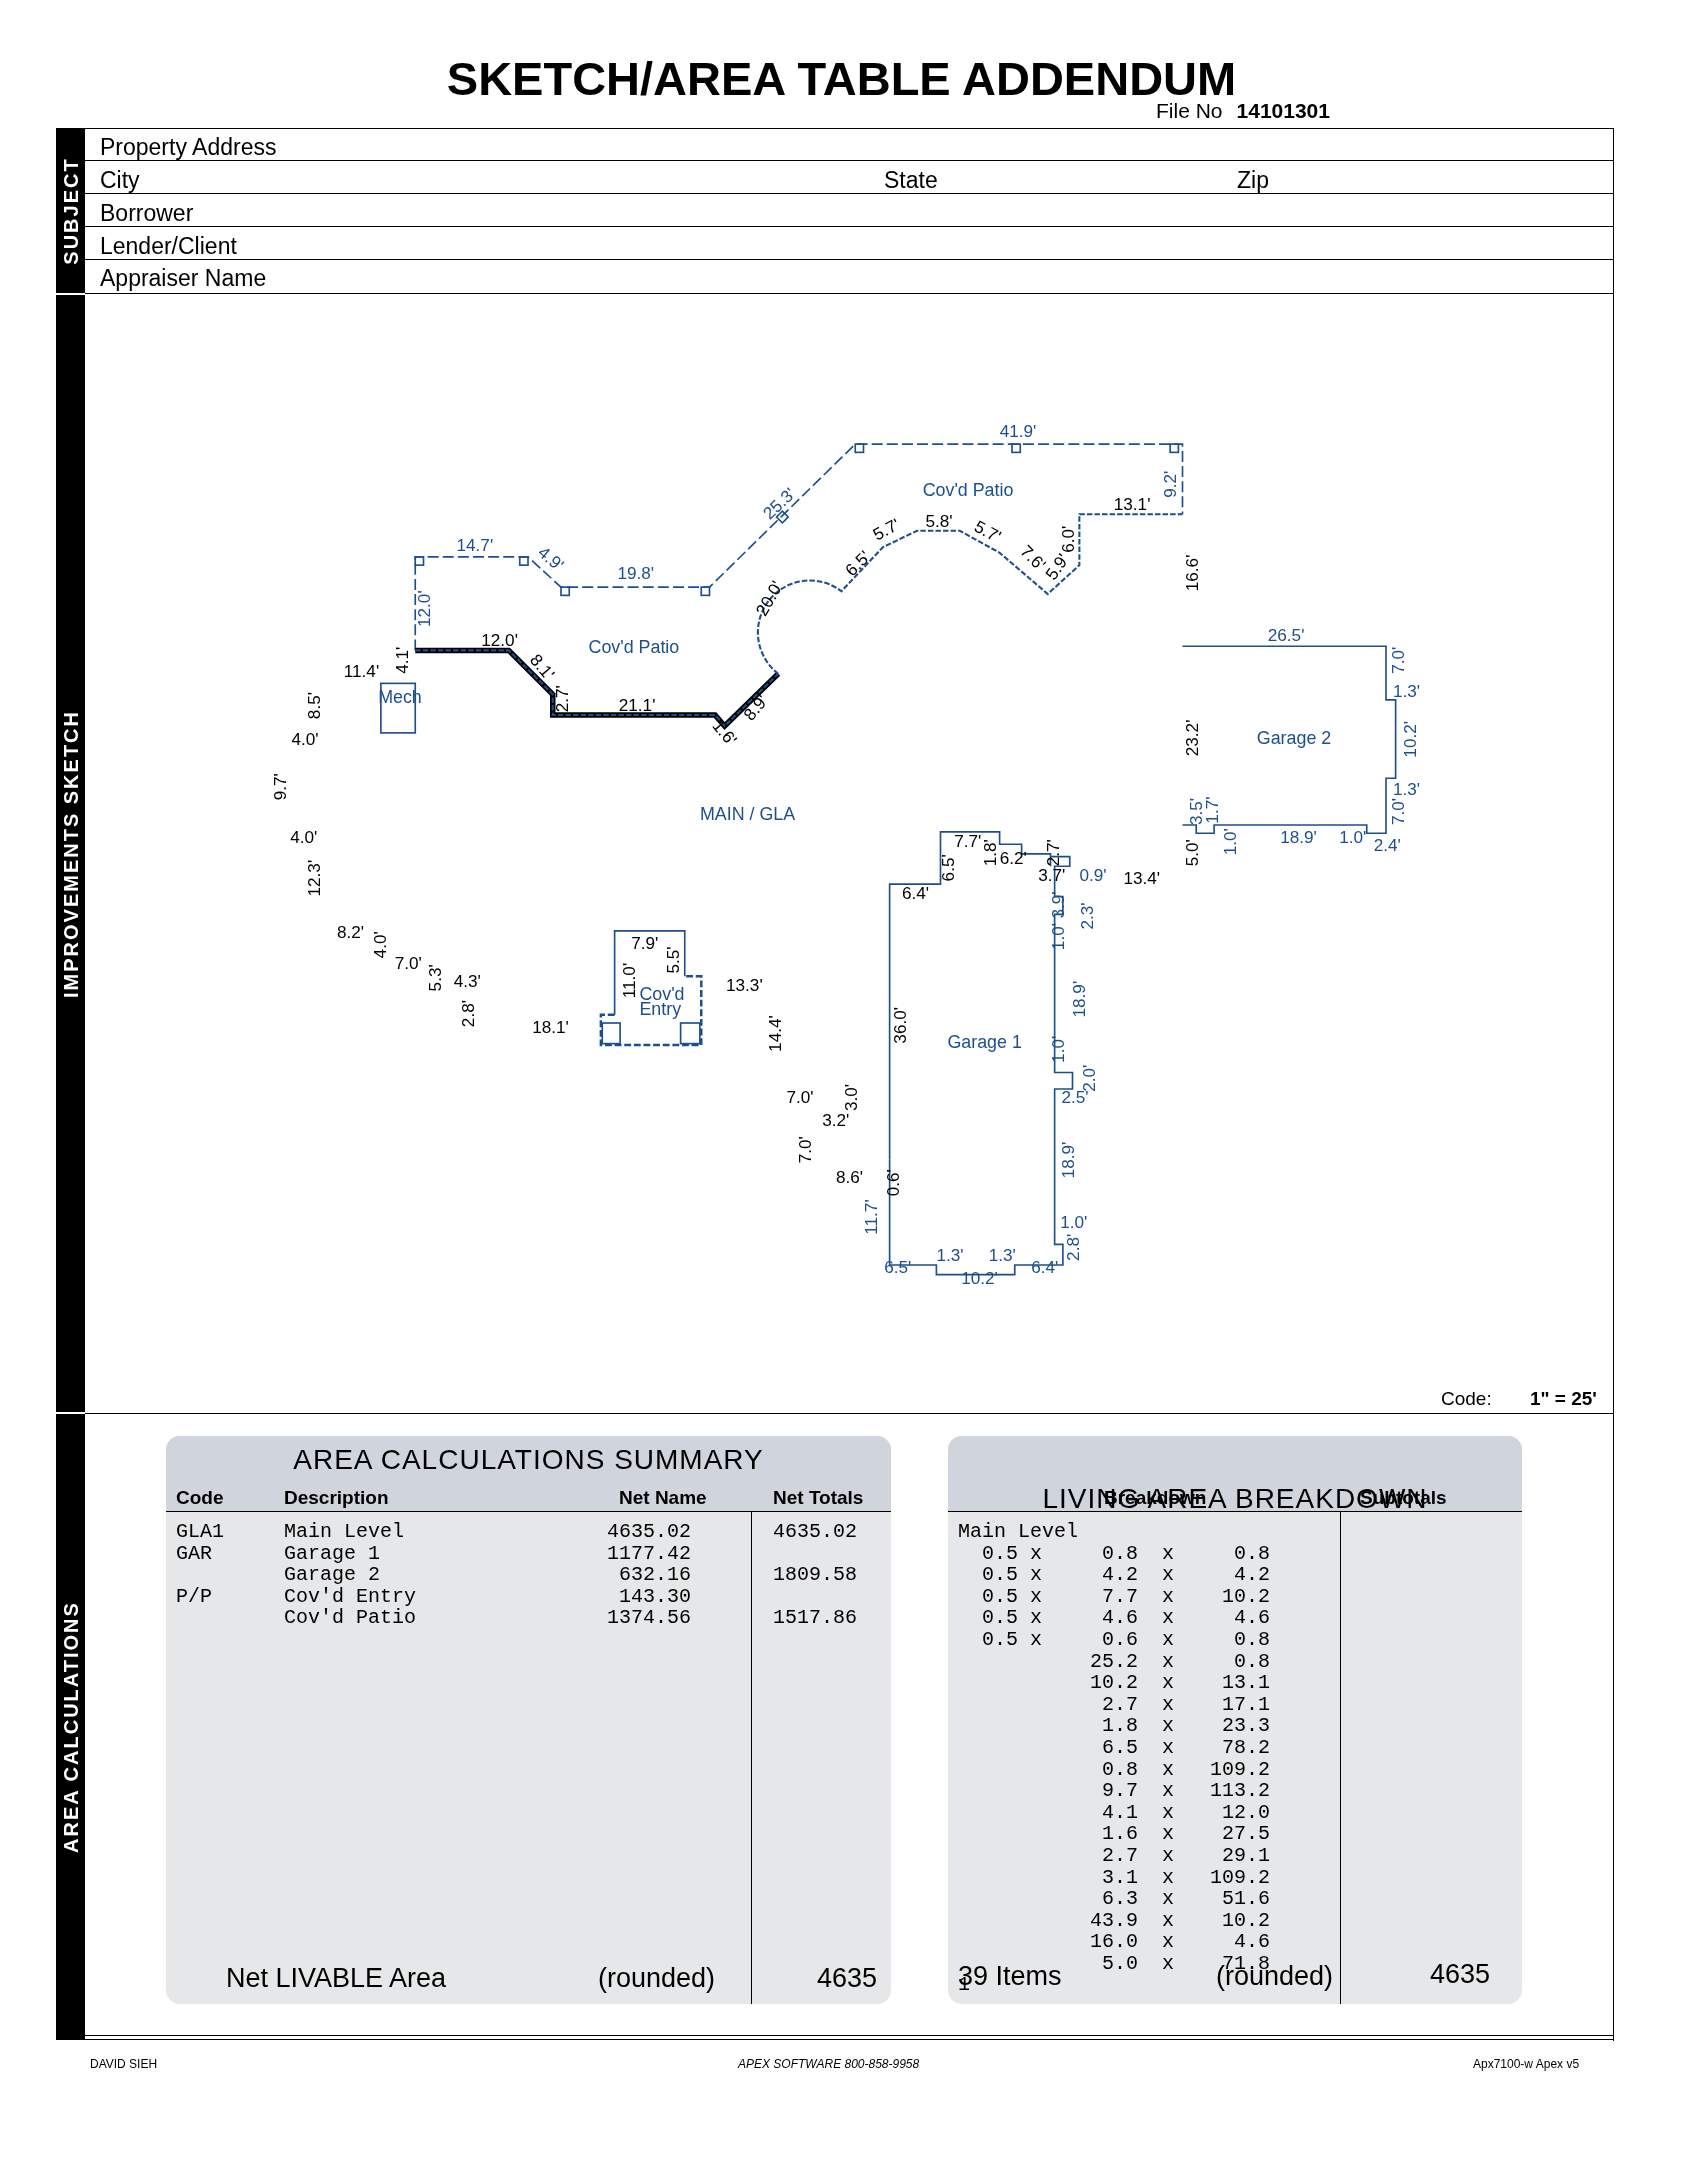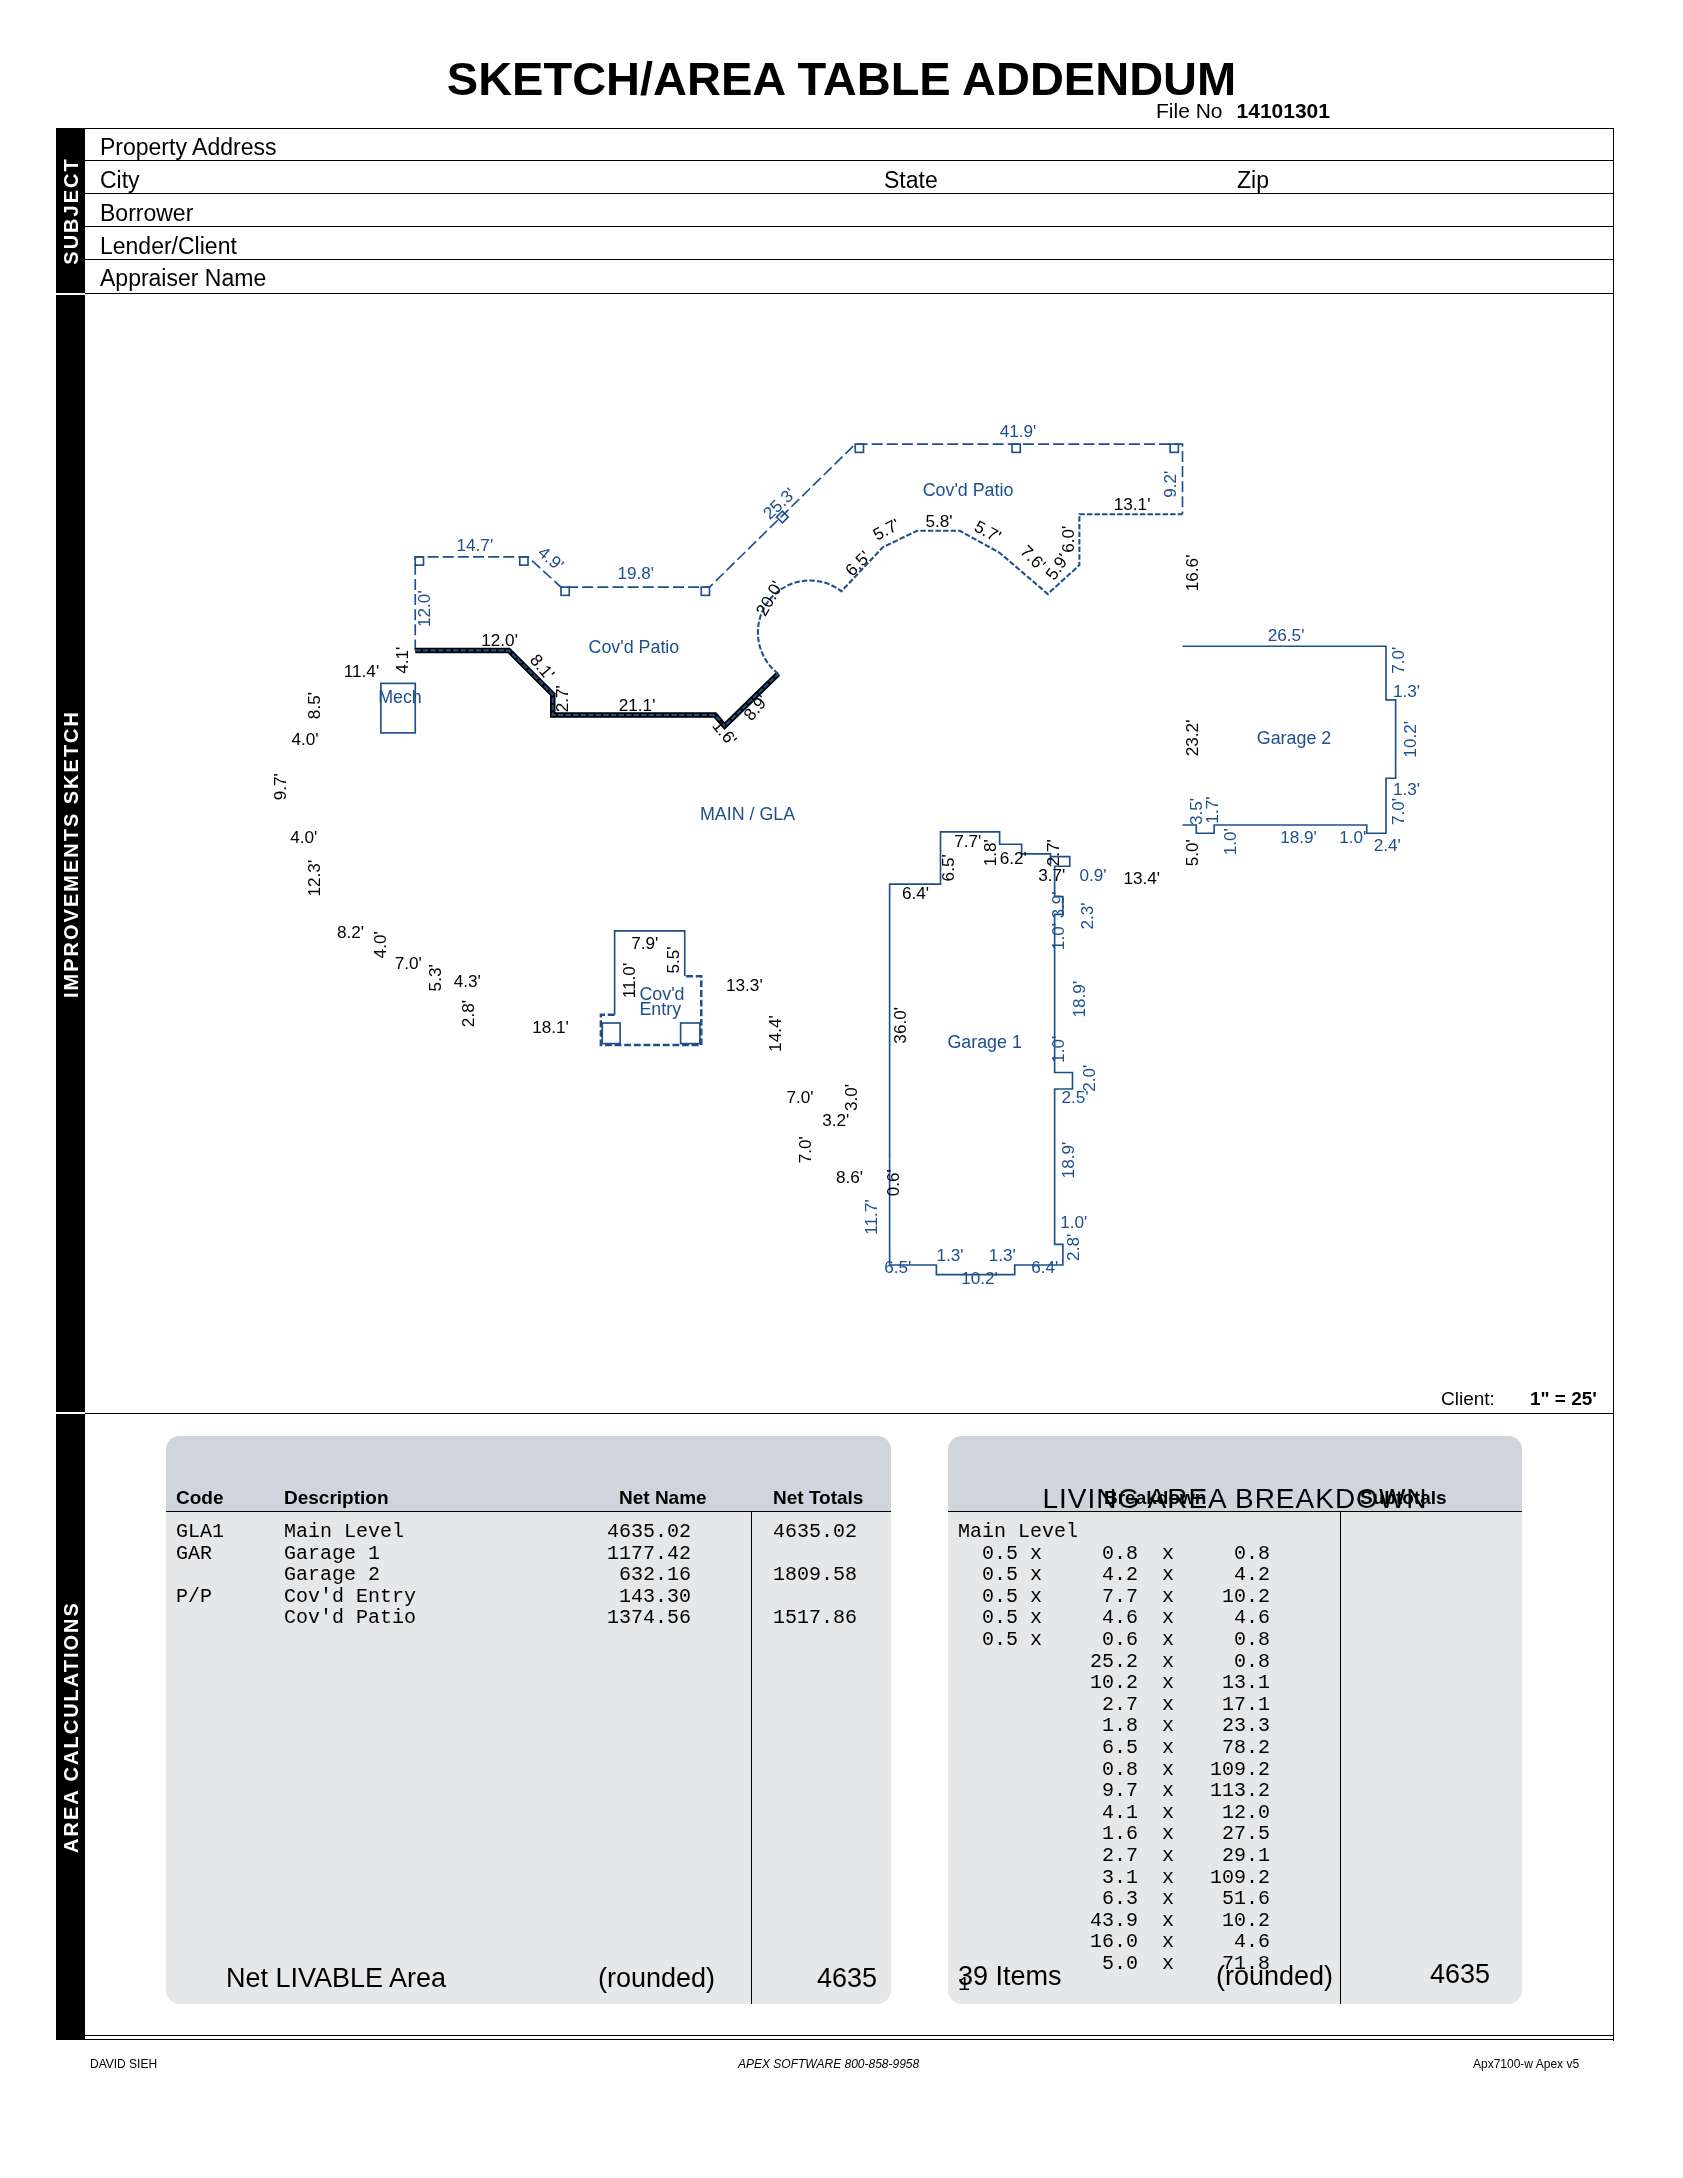--- a/index.html
+++ b/index.html
@@ -189,25 +189,26 @@
   <text class="dimk" x="636" y="390" transform="rotate(-28 644 388)">5.7'</text>
   <text class="dimk" x="615" y="416" transform="rotate(-45 622 412)">6.5'</text>
   <text class="dimk" x="549" y="444" transform="rotate(-60 557 440)">20.0'</text>
   <text class="dimk" x="541" y="521" transform="rotate(-50 548 517)">8.9'</text>
   <text class="dimk" x="516" y="531" transform="rotate(50 520 531)">1.6'</text>
   <text class="dimk" x="450" y="517">21.1'</text>
   <text class="dimk" x="413" y="518" transform="rotate(-90 413 518)">2.7'</text>
   <text class="dimk" x="383" y="484" transform="rotate(50 388 484)">8.1'</text>
 </svg>
 
-<div class="abs" style="left:1441px;top:1388px;font-size:19px;">Client:</div>
+<div class="abs" style="left:1441px;top:1388px;font-size:19px;">Code:</div>
 <div class="abs" style="left:1530px;top:1388px;font-size:19px;font-weight:bold;">1" = 25'</div>
 
 <div class="panel" style="left:166px;top:1436px;width:725px;height:568px;">
   <div class="panel-head" style="height:75px;">
+    <div class="panel-title" style="top:8px;">AREA  CALCULATIONS  SUMMARY</div>
     <div class="colhead" style="left:10px;top:51px;">Code</div>
     <div class="colhead" style="left:118px;top:51px;">Description</div>
     <div class="colhead" style="left:453px;top:51px;">Net Name</div>
     <div class="colhead" style="left:607px;top:51px;">Net Totals</div>
   </div>
   <div style="position:absolute;left:585px;top:76px;bottom:0;border-left:1px solid #000;"></div>
   <div class="mono abs" style="left:10px;top:85px;">GLA1
 GAR
 
 P/P

